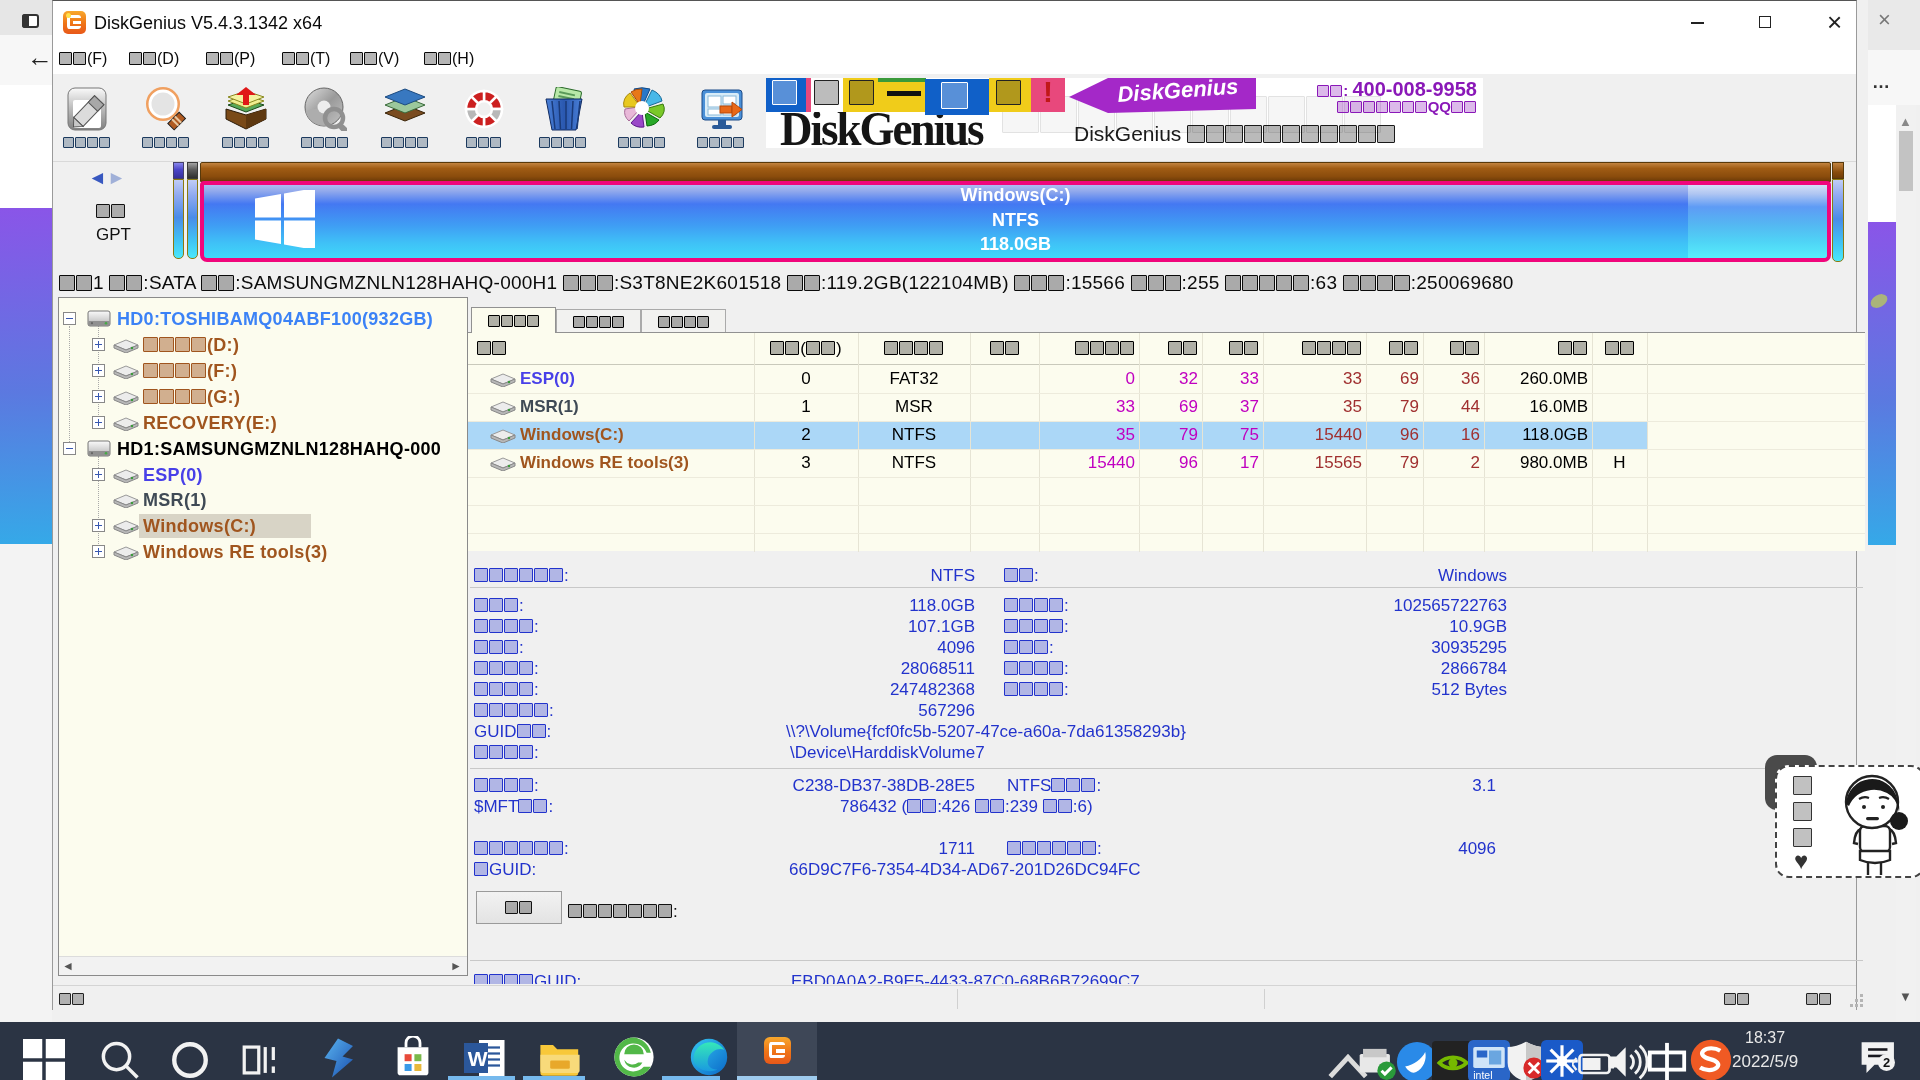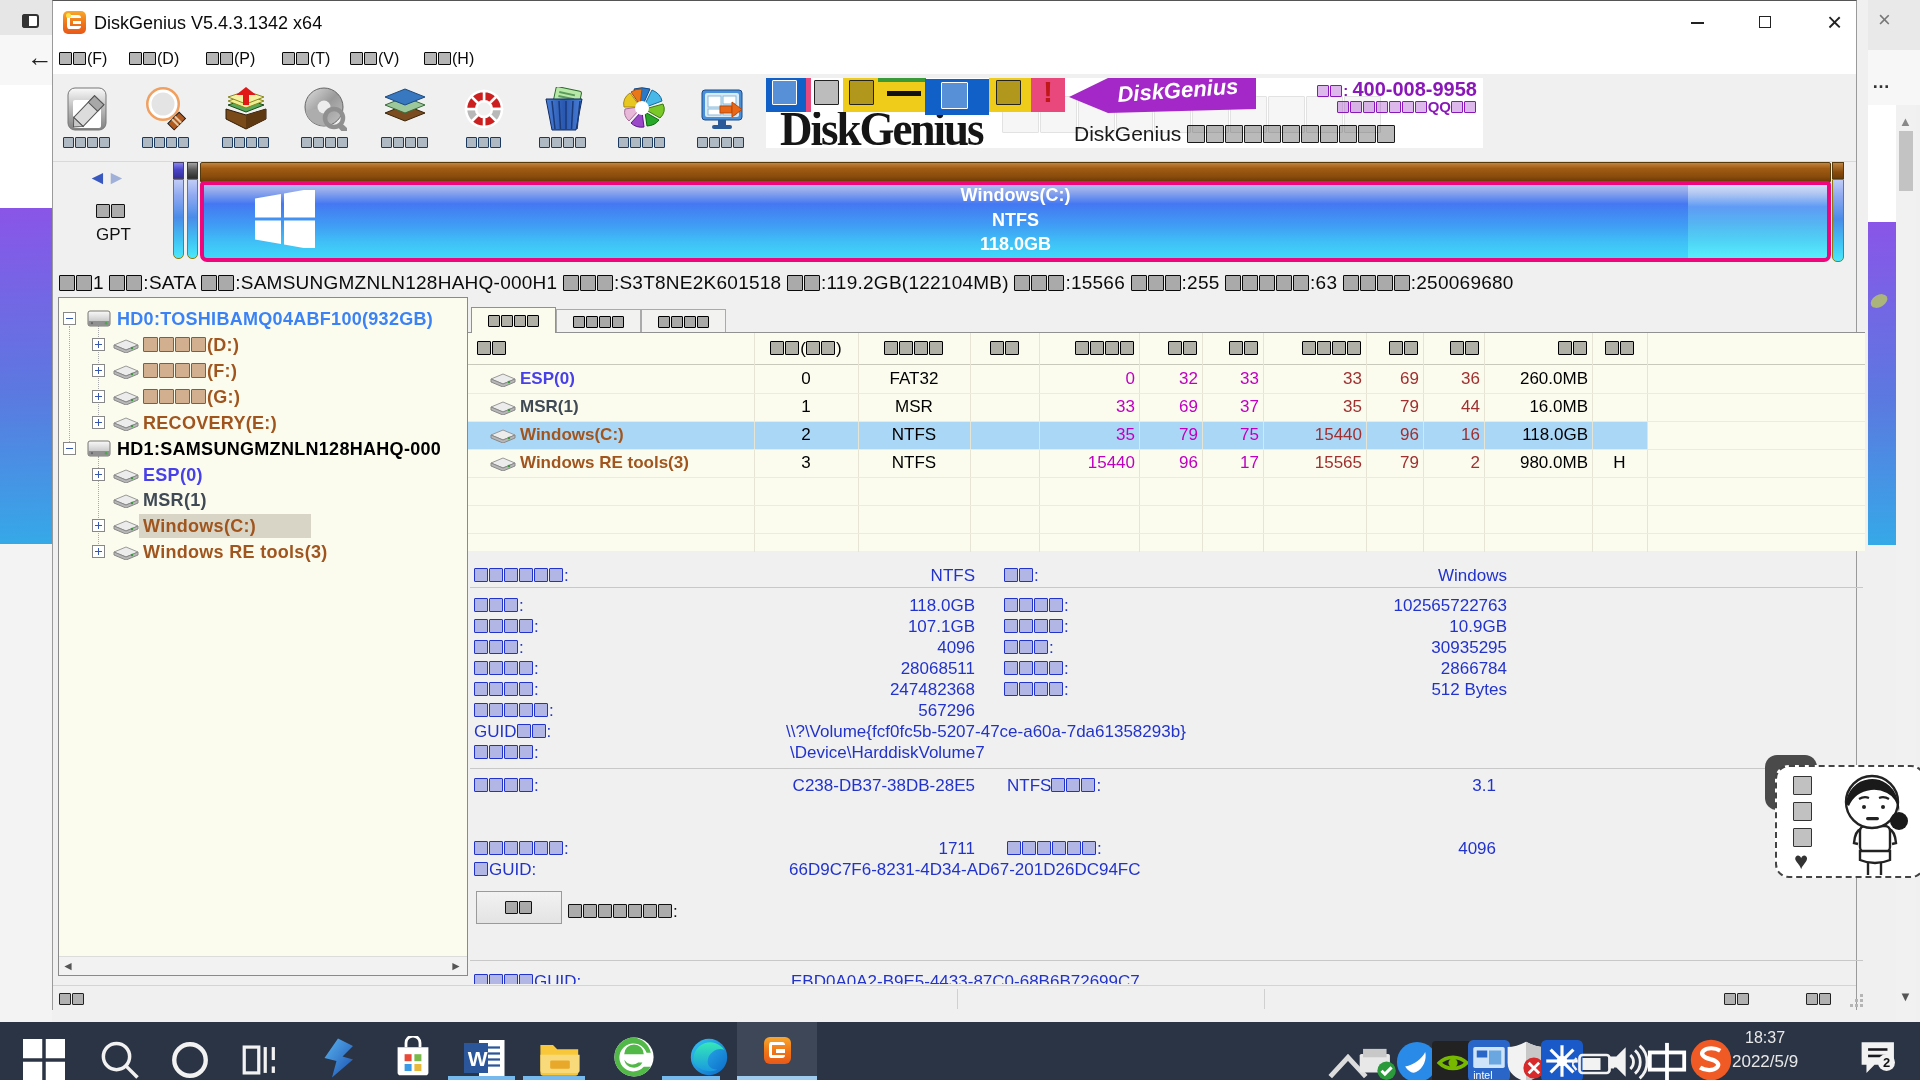--- a/index.html
+++ b/index.html
@@ -561,29 +561,33 @@
           <span class="ab" style="left:6px"><i class="z"></i><i class="z"></i><i class="z"></i><i class="z"></i>:</span>
           <span class="ab" style="left:322px">\Device\HarddiskVolume7</span>
         </div>
    <div class="ab" style="left:2px;top:217px;width:1393px;height:1px;background:#c8c8c8"></div>
    <div class="dr" style="top:224px">
           <span class="ab" style="left:6px"><i class="z"></i><i class="z"></i><i class="z"></i><i class="z"></i>:</span>
           <span class="ri" style="left:307px;width:200px">C238-DB37-38DB-28E5</span>
           <span class="ab" style="left:539px">NTFS<i class="z"></i><i class="z"></i><i class="z"></i>:</span>
           <span class="ri" style="left:828px;width:200px">3.1</span>
         </div>
+   <div class="dr" style="top:245px">
+          <span class="ab" style="left:6px">$MFT<i class="z"></i><i class="z"></i>:</span>
+          <span class="ab" style="left:372px">786432 (<i class="z"></i><i class="z"></i>:426 <i class="z"></i><i class="z"></i>:239 <i class="z"></i><i class="z"></i>:6)</span>
+        </div>
    <div class="dr" style="top:287px">
           <span class="ab" style="left:6px"><i class="z"></i><i class="z"></i><i class="z"></i><i class="z"></i><i class="z"></i><i class="z"></i>:</span>
           <span class="ri" style="left:307px;width:200px">1711</span>
           <span class="ab" style="left:539px"><i class="z"></i><i class="z"></i><i class="z"></i><i class="z"></i><i class="z"></i><i class="z"></i>:</span>
           <span class="ri" style="left:828px;width:200px">4096</span>
         </div>
    <div class="dr" style="top:308px">
           <span class="ab" style="left:6px"><i class="z"></i>GUID:</span>
-          <span class="ab" style="left:321px">66D9C7F6-8231-4D34-AD67-201D26DC94FC</span>
+          <span class="ab" style="left:321px">66D9C7F6-7354-4D34-AD67-201D26DC94FC</span>
         </div>
    <div class="ab" style="left:8px;top:340px;width:86px;height:33px;background:linear-gradient(180deg,#f2f2f2,#e3e3e3);border:1px solid #9a9a9a;color:#111;text-align:center;line-height:31px;font-size:16px"><i class="z"></i><i class="z"></i></div>
    <div class="ab nw" style="left:100px;top:351px;color:#111"><i class="z"></i><i class="z"></i><i class="z"></i><i class="z"></i><i class="z"></i><i class="z"></i><i class="z"></i>:</div>
    <div class="ab" style="left:2px;top:409px;width:1393px;height:1px;background:#c8c8c8"></div>
    <div class="dr" style="top:420px">
           <span class="ab" style="left:6px"><i class="z"></i><i class="z"></i><i class="z"></i><i class="z"></i>GUID:</span>
           <span class="ab" style="left:323px">EBD0A0A2-B9E5-4433-87C0-68B6B72699C7</span>
         </div>
   </div>
  </div>

